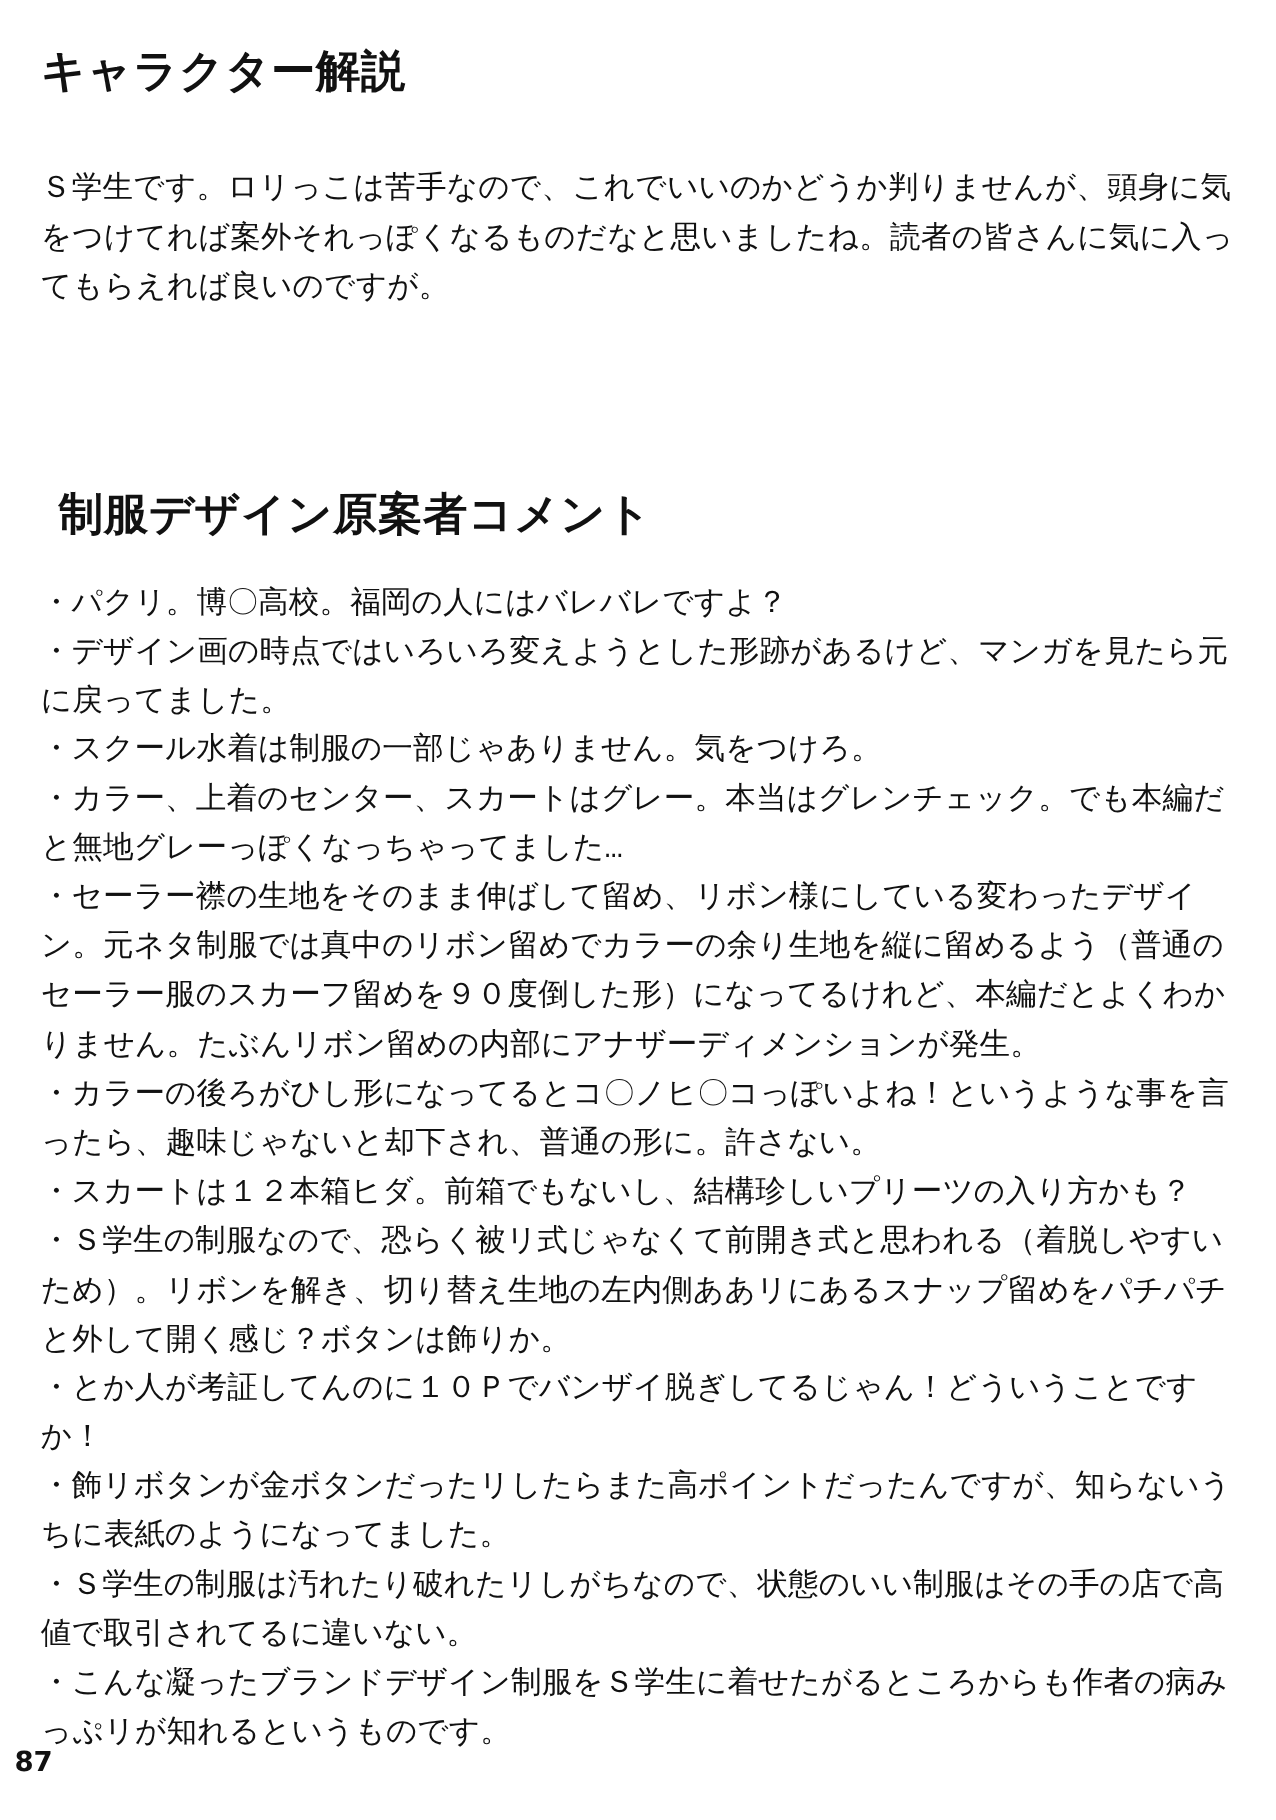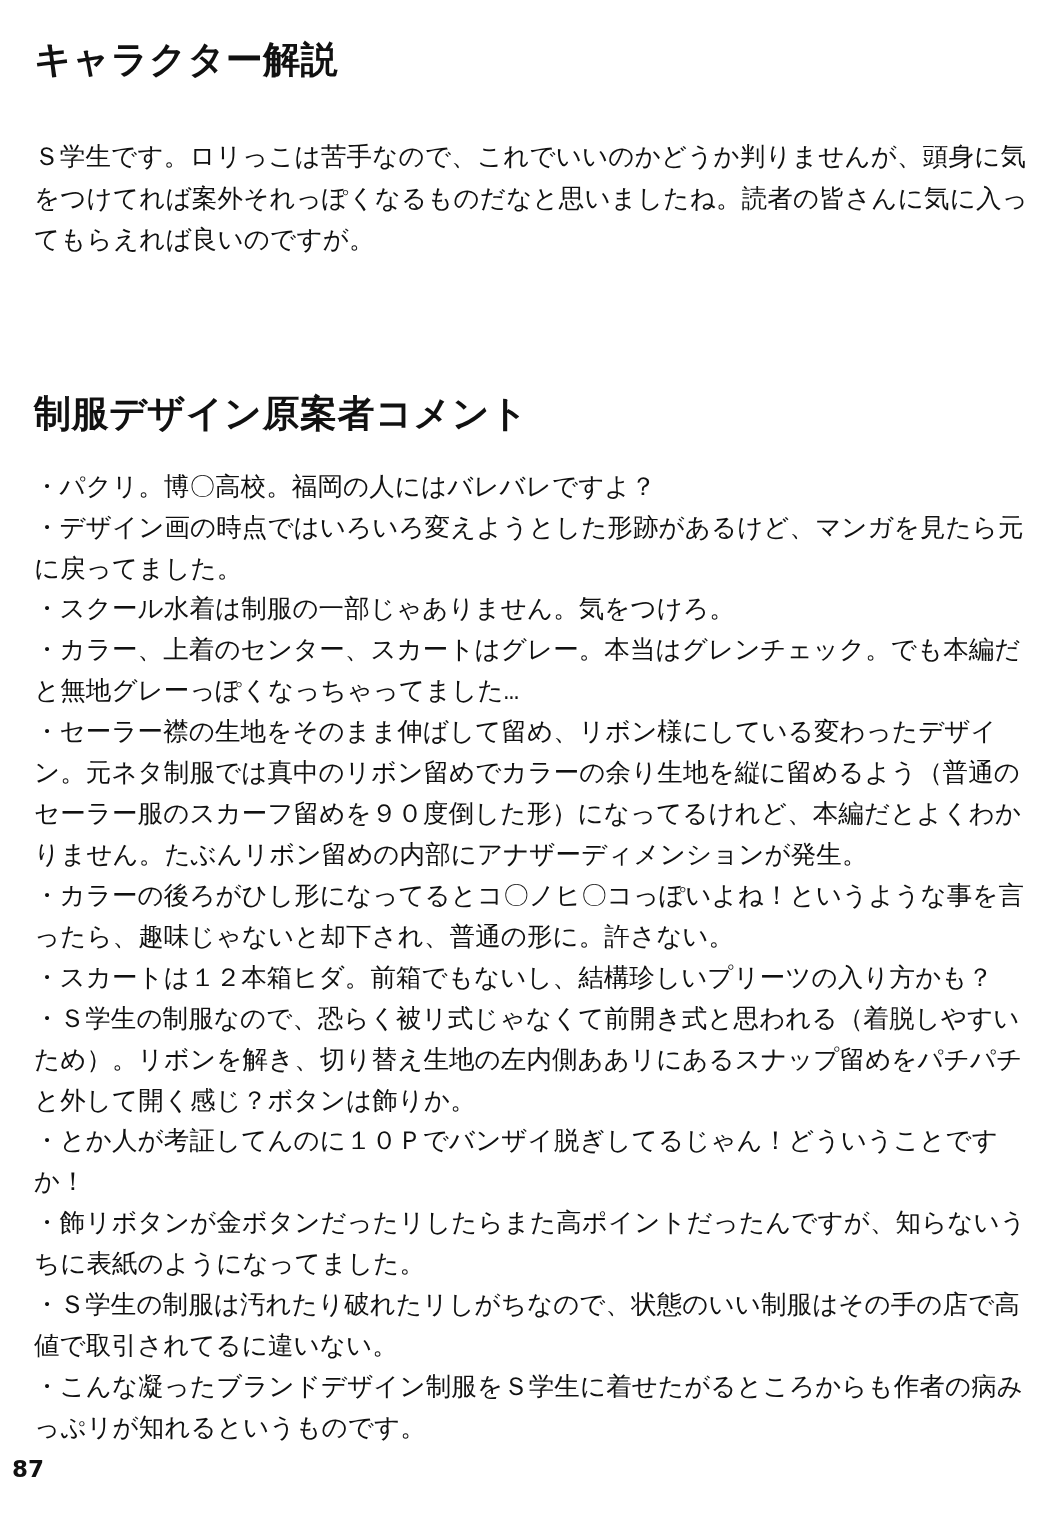--- a/index.html
+++ b/index.html
@@ -38,21 +38,21 @@
     letter-spacing: 0.2px;
   }
   .intro p {
     margin: 0;
   }
   .h2 {
     font-size: 37px;
     font-weight: bold;
     letter-spacing: 0.5px;
     line-height: 1.2;
-    margin: 0;
+    margin: 15px;
     padding-top: 132px;
   }
   .bullets {
     margin-top: 32px;
     font-size: 25.5px;
     line-height: 1.605;
     letter-spacing: 0.1px;
     font-family: Liberation Mono, monospace;
   }
   .bullets p {

